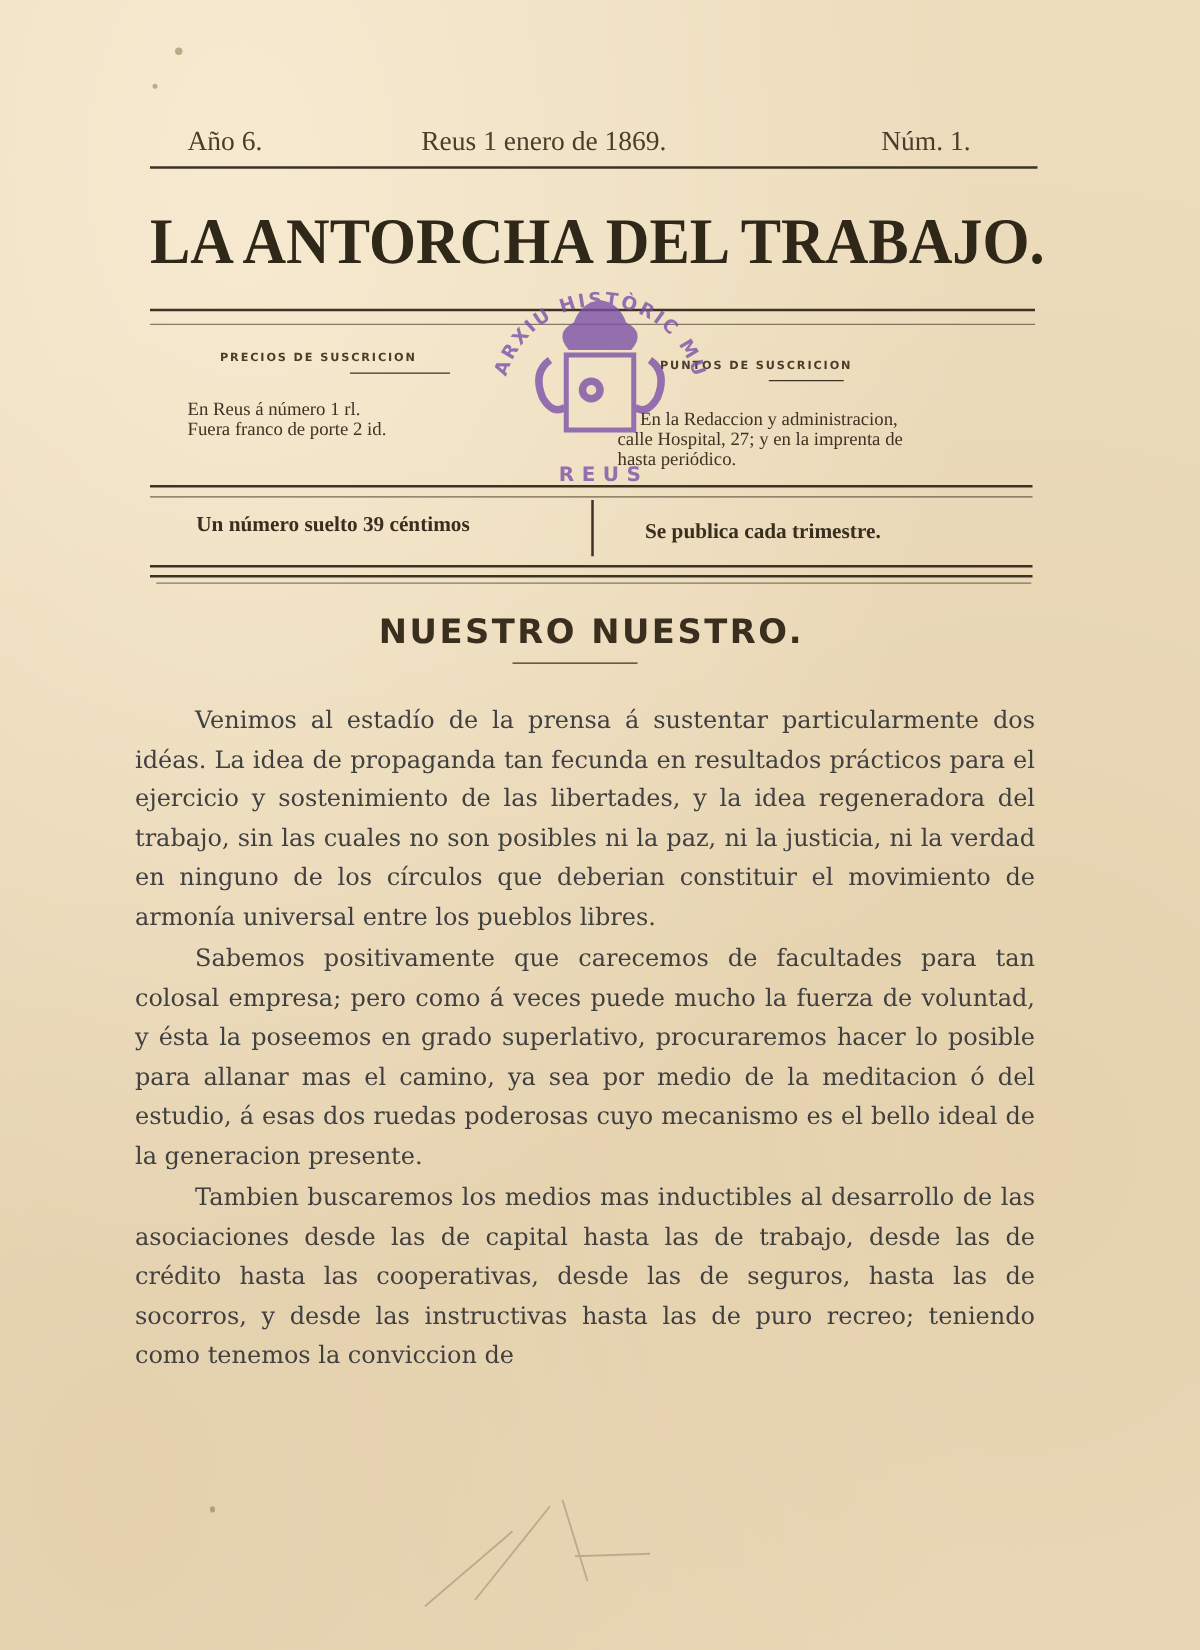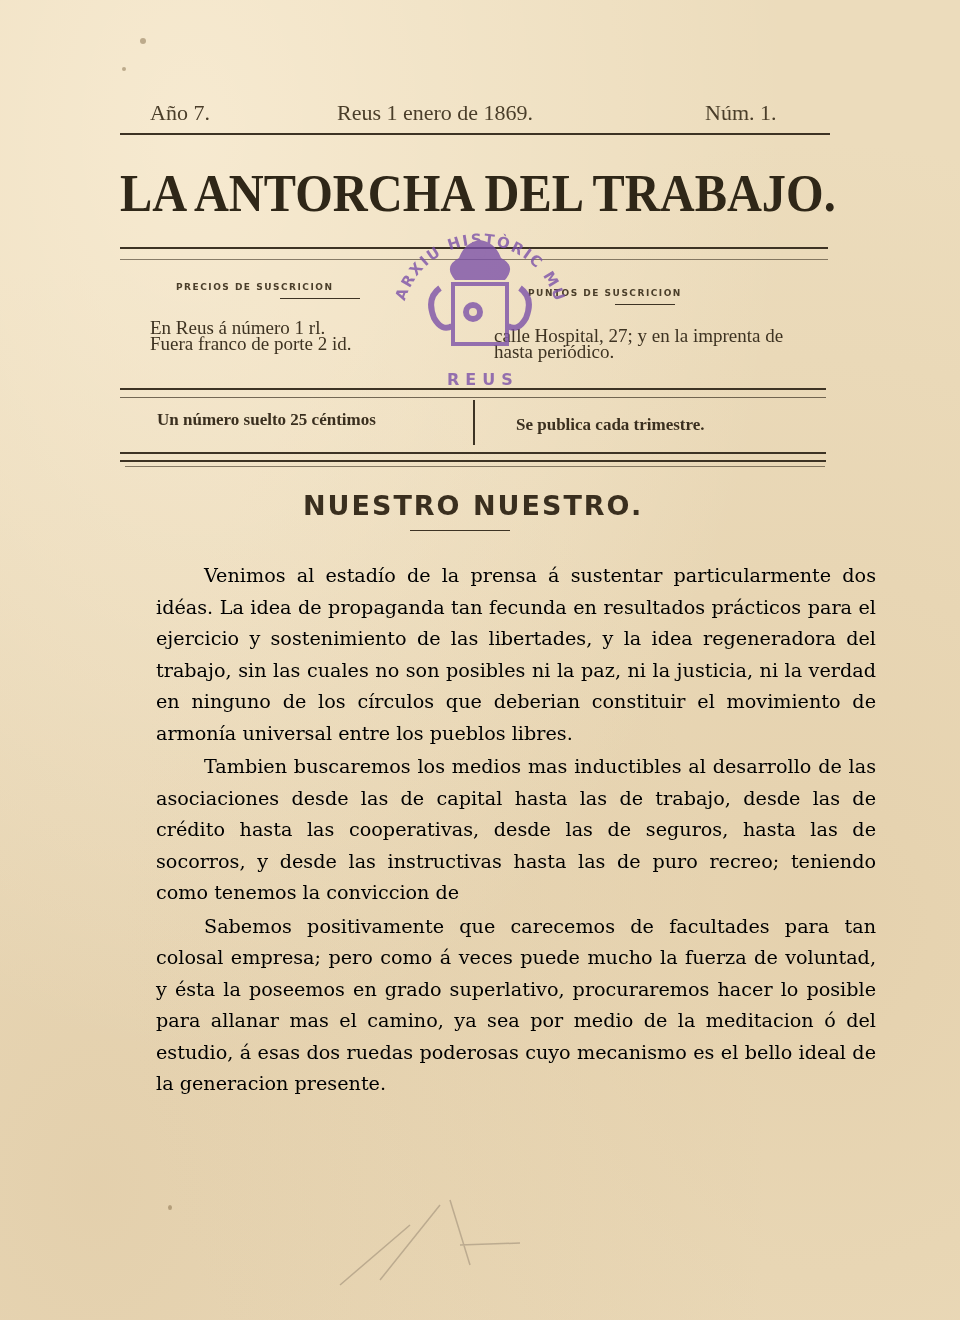--- a/index.html
+++ b/index.html
@@ -20,66 +20,67 @@
   .title {
     position: absolute; left: 120px; top: 164px; width: 715px;
     font-family: "Liberation Serif", serif; font-weight: bold;
     font-size: 52px; letter-spacing: 0px; color: #2f2718;
     white-space: nowrap; transform: scaleX(0.93); transform-origin: left top;
   }
   .hdr-label {
     position: absolute; font-family: "DejaVu Sans", sans-serif; font-weight: bold;
     font-size: 9px; letter-spacing: 1.5px; color: #4a3e2a; text-transform: uppercase;
   }
-  .small { font-family: "Liberation Serif", serif; font-size: 19px; line-height: 16px; color: #3e3322; }
+  .small { font-family: "Liberation Serif", serif; font-size: 15px; line-height: 16px; color: #3e3322; }
   .bold-small { font-family: "Liberation Serif", serif; font-weight: bold; font-size: 17px; color: #3a2f1f; }
   .heading {
     position: absolute; left: 303px; top: 490px;
     font-family: "DejaVu Sans", sans-serif; font-weight: bold; font-size: 27px;
     letter-spacing: 2px; color: #3a2f1f;
   }
   .body-text {
     position: absolute; left: 108px; width: 720px;
     font-family: "DejaVu Serif", serif; font-size: 19.2px; line-height: 31.5px;
-    color: #000000; text-align: justify; margin-left: 48px;
+    color: #404040; text-align: justify;
   }
   .body-text p { margin: 0 0 2px 0; text-indent: 48px; }
   .stamp { position: absolute; left: 385px; top: 200px; width: 190px; height: 190px; }
   .stain { position: absolute; border-radius: 50%; background: rgba(120,95,60,0.45); }
 </style>
 </head>
 <body>
 
-<div class="abs mast-meta" style="left:150px;">Año 7.</div>
+<div class="abs mast-meta" style="left:150px;">Año 6.</div>
 <div class="abs mast-meta" style="left:337px;">Reus 1 enero de 1869.</div>
 <div class="abs mast-meta" style="left:705px;text-align:right;">Núm. 1.</div>
 <div class="rule" style="left:120px; top:133px; width:710px;"></div>
 
 <div class="title">LA ANTORCHA DEL TRABAJO.</div>
 <div class="rule" style="left:120px; top:247px; width:708px;"></div>
 <div class="rule thin" style="left:120px; top:259px; width:708px; opacity:0.6;"></div>
 
 <div class="hdr-label" style="left:165px; top:282px;padding-left:11px;">PRECIOS DE SUSCRICION</div>
 <div class="rule thin" style="left:280px; top:298px; width:80px;"></div>
 <div class="abs small" style="left:150px; top:320px;">
   <div>En Reus á número 1 rl.</div>
   <div>Fuera franco de porte 2 id.</div>
 </div>
 
 <div class="hdr-label" style="left:528px; top:288px;">PUNTOS DE SUSCRICION</div>
 <div class="rule thin" style="left:615px; top:304px; width:60px;"></div>
 <div class="abs small" style="left:494px; top:328px; width:345px;">
+  <div style="padding-left:18px;">En la Redaccion y administracion,</div>
   <div>calle Hospital, 27; y en la imprenta de</div>
   <div>hasta periódico.</div>
 </div>
 
 <div class="rule" style="left:120px; top:388px; width:706px;"></div>
 <div class="rule thin" style="left:120px; top:397px; width:706px; opacity:0.7;"></div>
 
-<div class="abs bold-small" style="left:157px; top:410px;">Un número suelto 25 céntimos</div>
+<div class="abs bold-small" style="left:157px; top:410px;">Un número suelto 39 céntimos</div>
 <div class="abs" style="left:473px; top:400px; width:2px; height:45px; background:#3d3324;"></div>
 <div class="abs bold-small" style="left:516px; top:415px;">Se publica cada trimestre.</div>
 
 <div class="rule" style="left:120px; top:452px; width:706px;"></div>
 <div class="rule" style="left:120px; top:460px; width:706px;"></div>
 <div class="rule thin" style="left:125px; top:466px; width:700px; opacity:0.6;"></div>
 
 <svg class="stamp" viewBox="0 0 190 190">
   <defs>
     <path id="arcTop" d="M 18,110 A 78,78 0 0 1 172,110" fill="none"></path>
@@ -97,22 +98,22 @@
     <circle cx="88" cy="112" r="10"></circle>
     <circle cx="88" cy="112" r="4" fill="#ecdcbc"></circle>
   </g>
 </svg>
 
 <div class="heading">NUESTRO NUESTRO.</div>
 <div class="rule thin" style="left:410px; top:530px; width:100px;"></div>
 
 <div class="body-text" style="top:560px;">
   <p>Venimos al estadío de la prensa á sustentar particularmente dos idéas. La idea de propaganda tan fecunda en resultados prácticos para el ejercicio y sostenimiento de las libertades, y la idea regeneradora del trabajo, sin las cuales no son posibles ni la paz, ni la justicia, ni la verdad en ninguno de los círculos que deberian constituir el movimiento de armonía universal entre los pueblos libres.</p>
+  <p>Sabemos positivamente que carecemos de facultades para tan colosal empresa; pero como á veces puede mucho la fuerza de voluntad, y ésta la poseemos en grado superlativo, procuraremos hacer lo posible para allanar mas el camino, ya sea por medio de la meditacion ó del estudio, á esas dos ruedas poderosas cuyo mecanismo es el bello ideal de la generacion presente.</p>
   <p>Tambien buscaremos los medios mas inductibles al desarrollo de las asociaciones desde las de capital hasta las de trabajo, desde las de crédito hasta las cooperativas, desde las de seguros, hasta las de socorros, y desde las instructivas hasta las de puro recreo; teniendo como tenemos la conviccion de</p>
-  <p>Sabemos positivamente que carecemos de facultades para tan colosal empresa; pero como á veces puede mucho la fuerza de voluntad, y ésta la poseemos en grado superlativo, procuraremos hacer lo posible para allanar mas el camino, ya sea por medio de la meditacion ó del estudio, á esas dos ruedas poderosas cuyo mecanismo es el bello ideal de la generacion presente.</p>
 </div>
 
 <div class="stain" style="left:140px; top:38px; width:6px; height:6px;"></div>
 <div class="stain" style="left:122px; top:67px; width:4px; height:4px;"></div>
 <div class="stain" style="left:168px; top:1205px; width:4px; height:5px;"></div>
 <svg class="abs" style="left:320px; top:1185px;" width="240" height="110">
   <path d="M20,100 L90,40 M60,95 L120,20 M140,60 L200,58 M130,15 L150,80" stroke="rgba(110,95,80,0.35)" stroke-width="1.5" fill="none"></path>
 </svg>
 
 </body></html>

